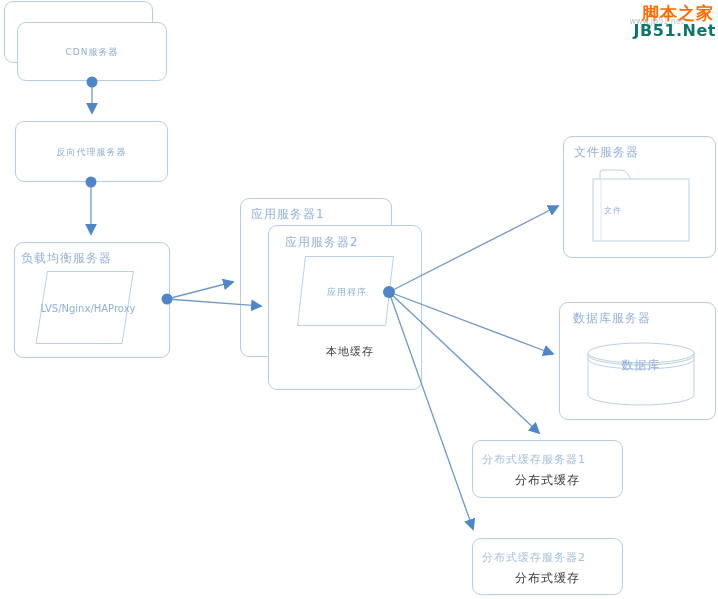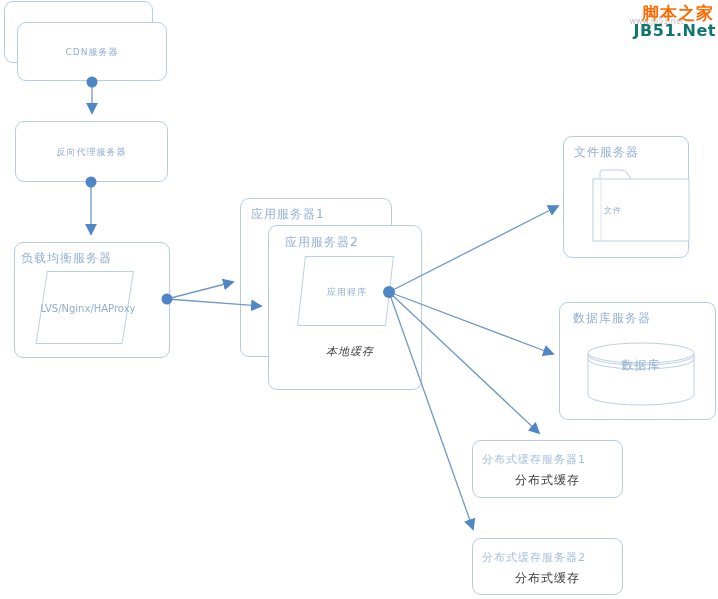--- a/index.html
+++ b/index.html
@@ -66,24 +66,24 @@
   </div>
 
   <div class="node" style="left:240px;top:198px;width:152px;height:159px;">
     <div class="node-title">应用服务器1</div>
   </div>
 
   <div class="node" style="left:268px;top:225px;width:154px;height:165px;padding-left:34px;">
     <div class="node-title" style="left:16px;top:8px;">应用服务器2</div>
     <div class="skewed" style="left:36px;top:30px;width:89px;height:70px;transform:skewX(-6.5deg);"></div>
     <div class="shape-label" style="left:28px;top:60px;width:100px;font-size:9px;letter-spacing:1px;">应用程序</div>
-    <div class="dark-label" style="left:31px;top:118px;width:100px;font-size:11px;letter-spacing:1px;font-style:italic;">本地缓存</div>
+    <div class="dark-label" style="left:31px;top:118px;width:100px;font-size:11px;letter-spacing:1px;">本地缓存</div>
   </div>
 
-  <div class="node" style="left:563px;top:136px;width:126px;height:122px;">
+  <div class="node" style="left:563px;top:136px;width:153px;height:122px;">
     <div class="node-title">文件服务器</div>
     <svg class="inner-svg" style="left:28px;top:32px;" width="99" height="74" viewBox="0 0 99 74">
       <path d="M8,10 L8,4 Q8,1 11,1 L29,1 Q33,1 35,4 L39,10" fill="#ffffff" stroke="#bcd0e5" stroke-width="1"></path>
       <rect x="1" y="10" width="96" height="62" fill="#ffffff" stroke="#bcd0e5" stroke-width="1"></rect>
       <line x1="9" y1="10" x2="9" y2="72" stroke="#dbe6f1" stroke-width="1"></line>
     </svg>
     <div class="shape-label" style="left:40px;top:68px;font-size:8px;letter-spacing:1px;text-align:center;">文件</div>
   </div>
 
   <div class="node" style="left:559px;top:302px;width:157px;height:118px;">

